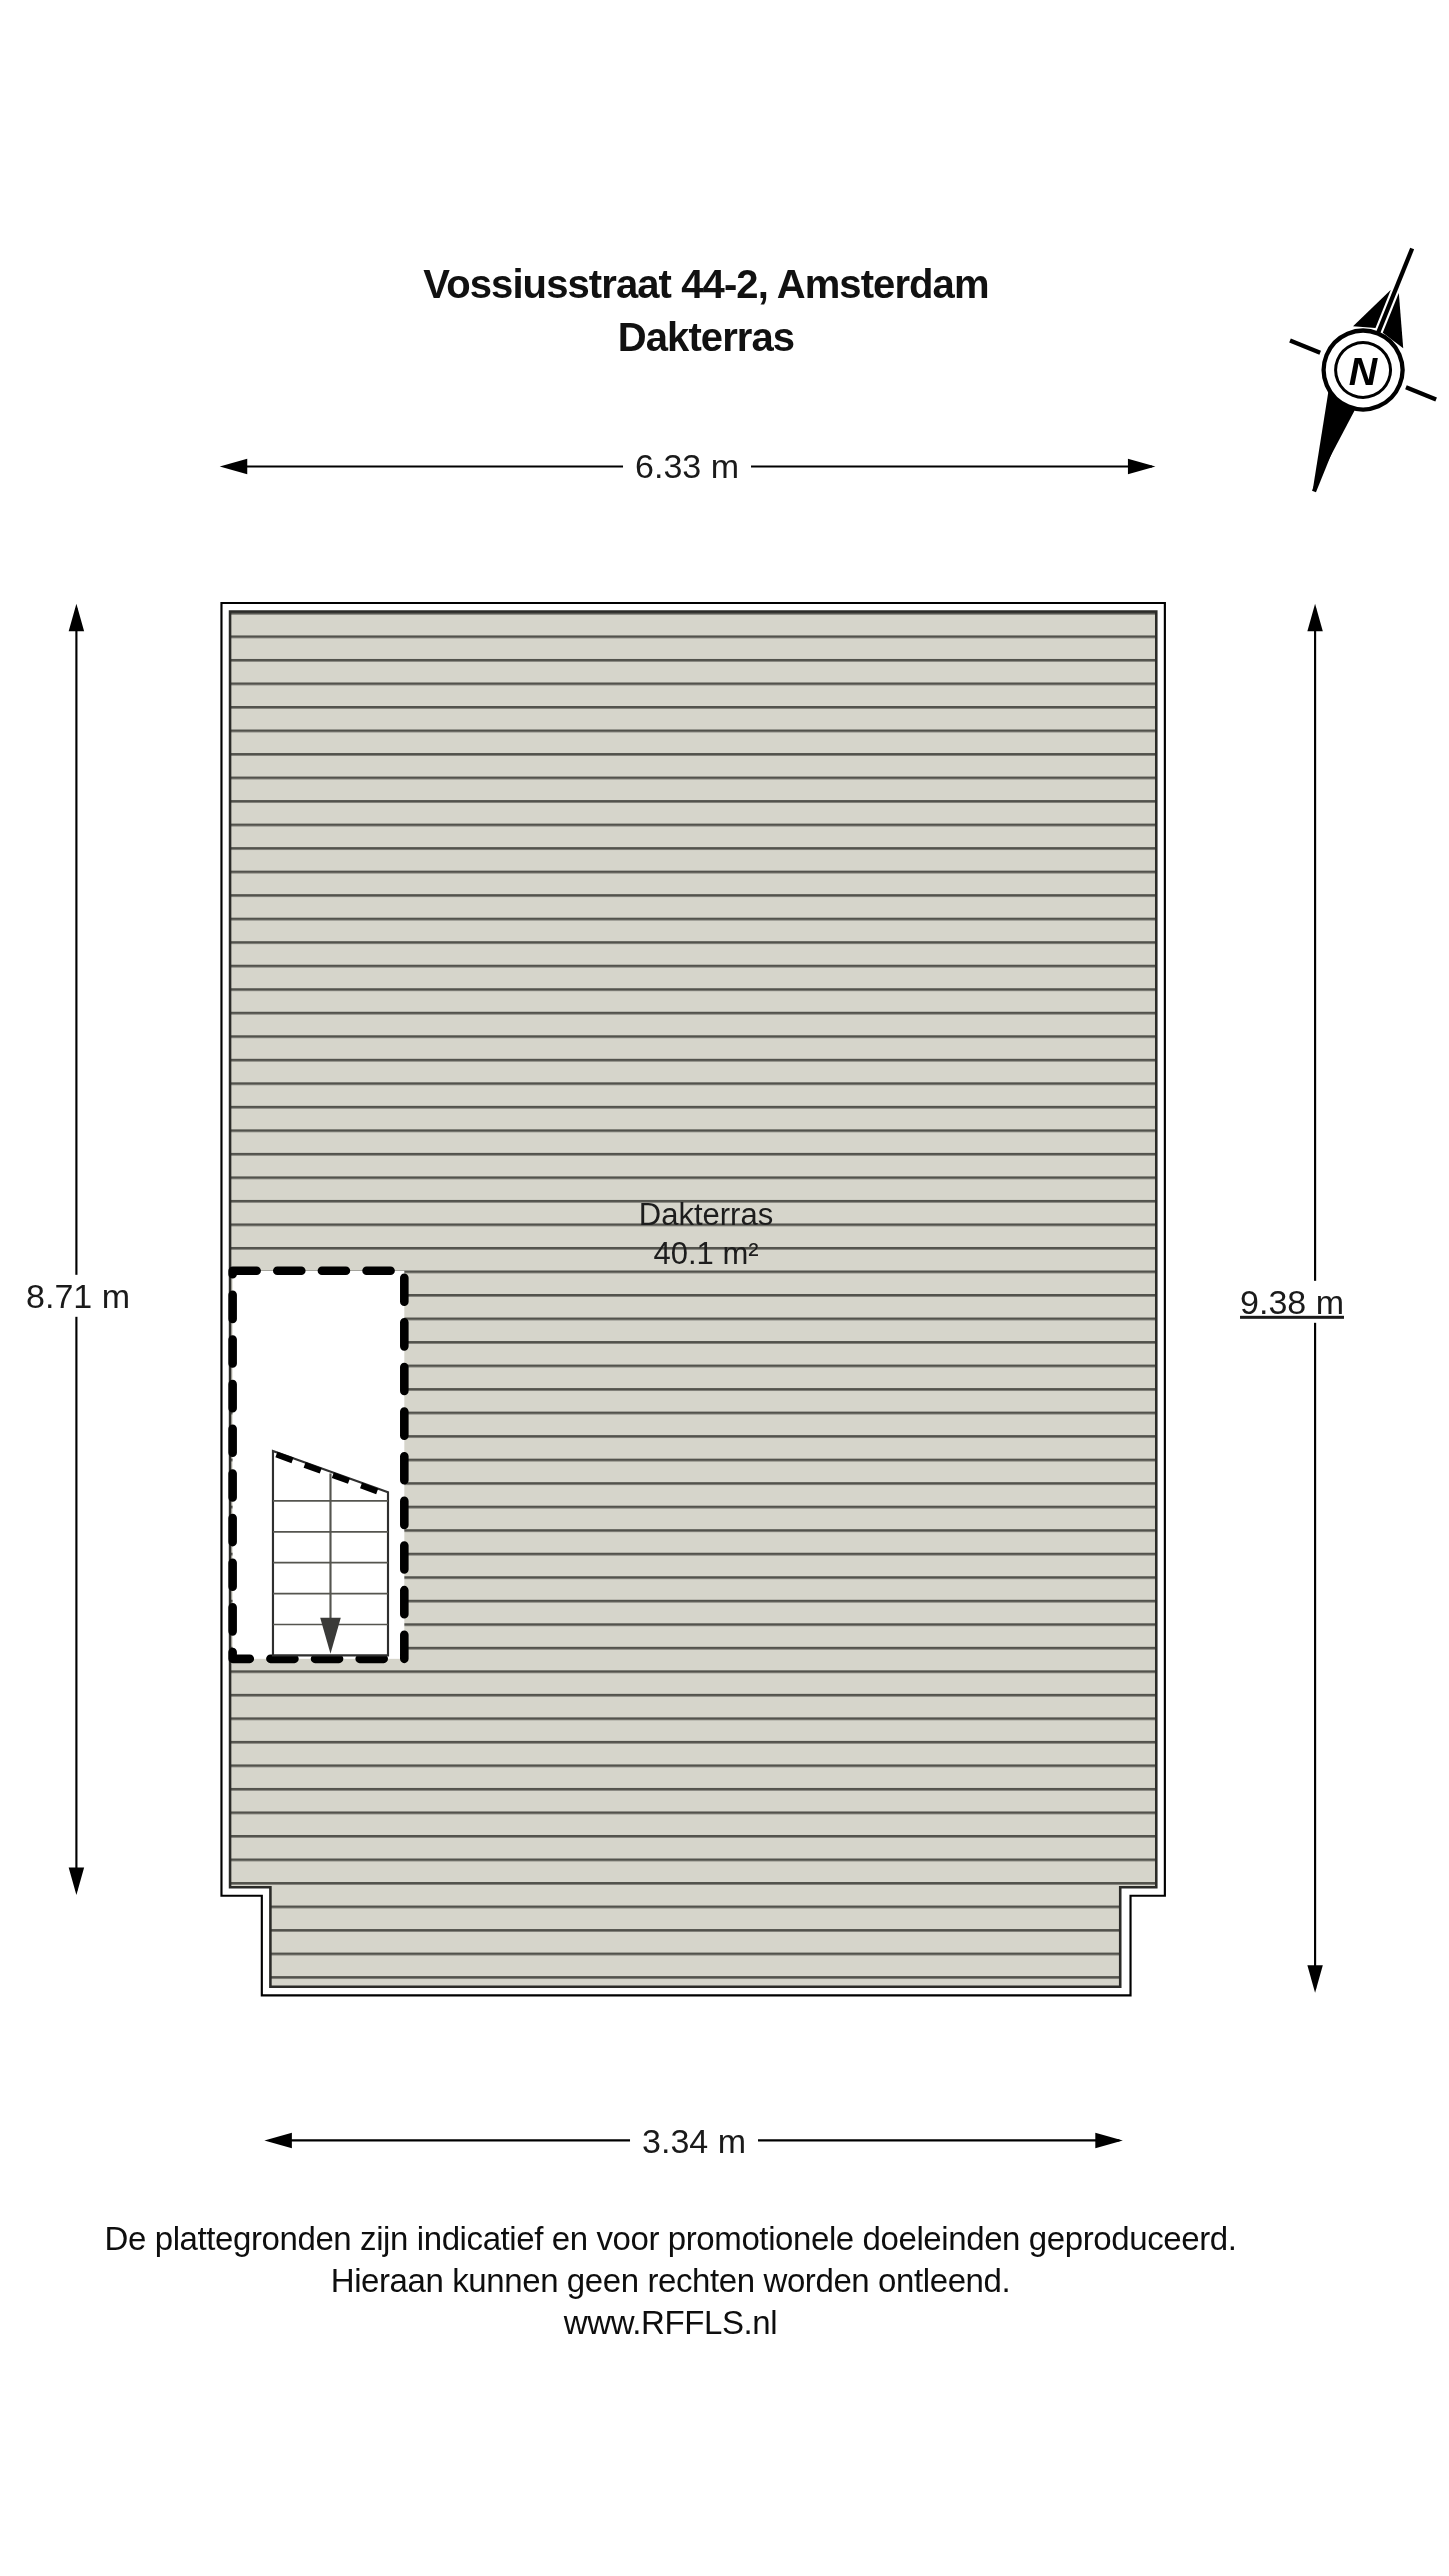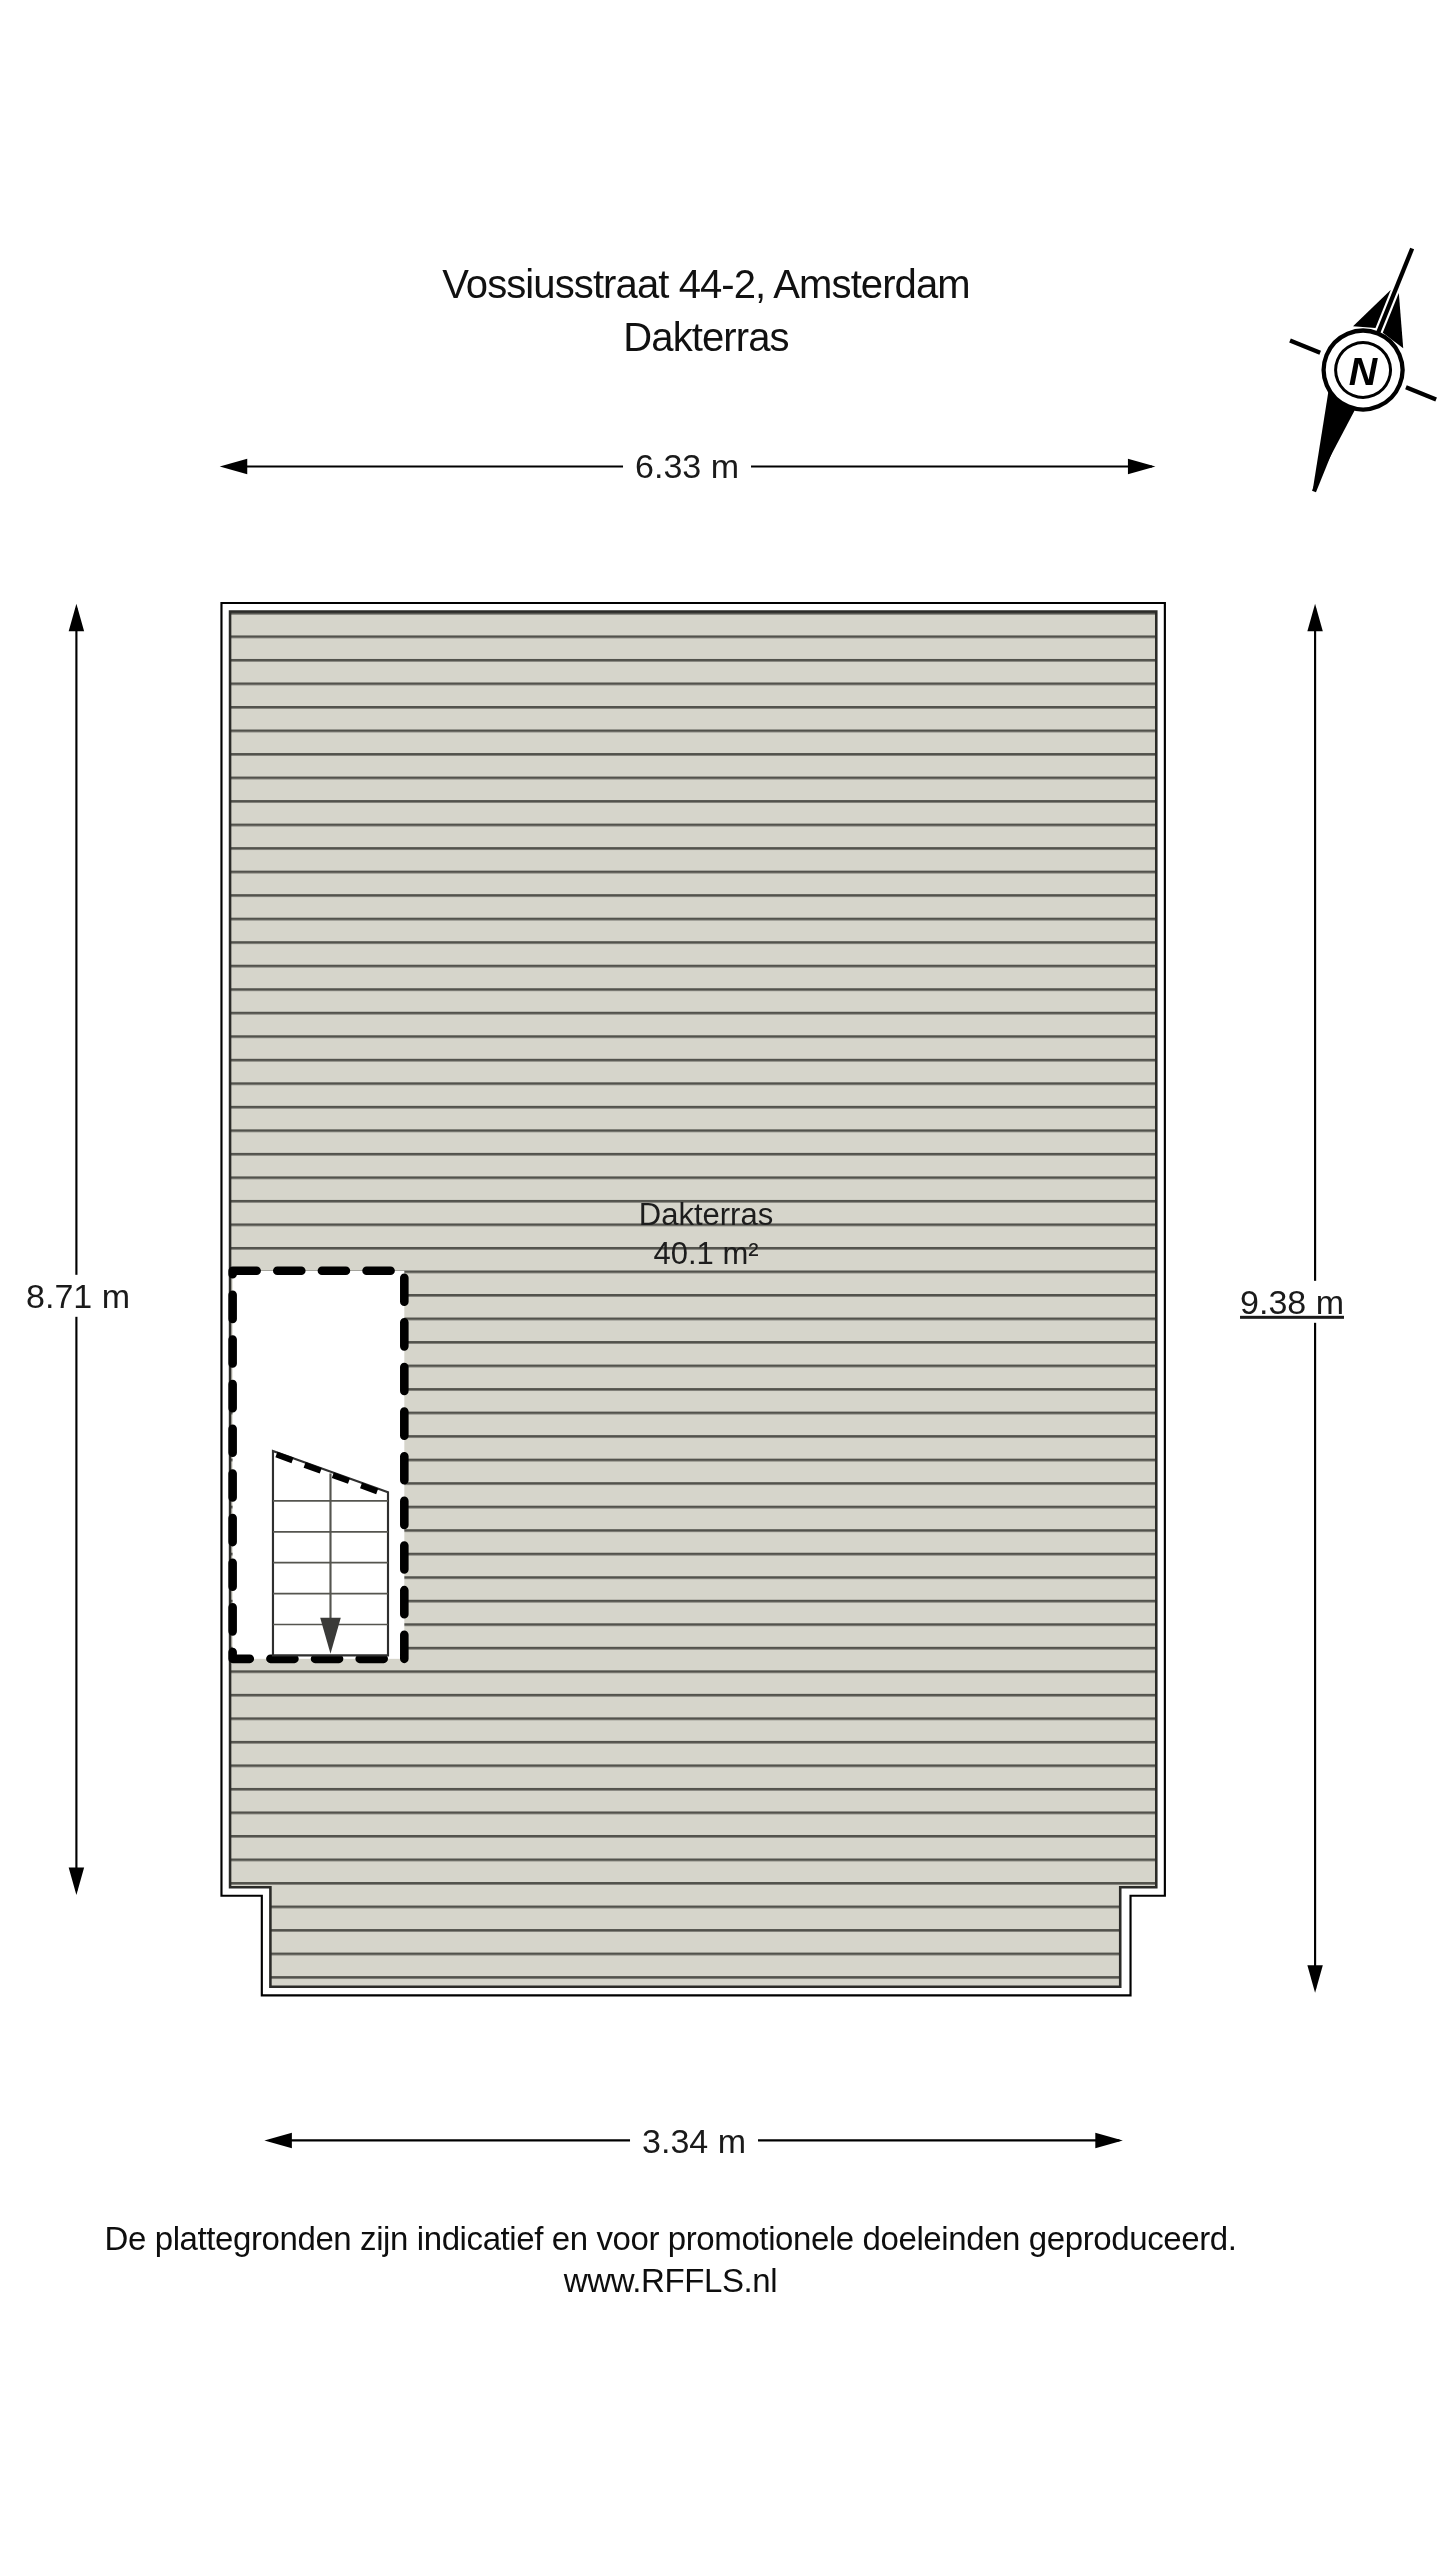--- a/index.html
+++ b/index.html
@@ -4,21 +4,21 @@
 <style>
   html,body{margin:0;padding:0;}
   body{
     width:1449px;height:2576px;background:#ffffff;position:relative;
     font-family:"Liberation Sans", sans-serif;color:#111;
     overflow:hidden;
   }
   .abs{position:absolute;}
   .title-block{
     left:0;top:258px;width:1412px;text-align:center;
-    font-size:40px;font-weight:normal;line-height:53px;letter-spacing:-0.9px;
+    font-size:40px;font-weight:bold;line-height:53px;letter-spacing:-0.9px;
   }
   .room-label{
     left:706px;top:1195px;transform:translateX(-50%);
     text-align:center;font-size:31px;line-height:39px;color:#1d1d1d;
     white-space:nowrap;
   }
   .dim-label{
     transform:translate(-50%,-50%);
     background:#ffffff;padding:1.7px 12px;
     font-size:34px;color:#1a1a1a;white-space:nowrap;
@@ -109,15 +109,16 @@
   <div>40.1 m²</div>
 </div>
 
 <span class="abs dim-label" style="left:687px;top:466px;">6.33 m</span>
 <span class="abs dim-label" style="left:694px;top:2141px;">3.34 m</span>
 <span class="abs dim-label" style="left:78px;top:1252px;margin-top:44px;">8.71 m</span>
 <span class="abs dim-label" style="left:1292px;top:1302px;text-decoration:underline;">9.38 m</span>
 
 <div class="abs footer-block">
   <div>De plattegronden zijn indicatief en voor promotionele doeleinden geproduceerd.</div>
+  <div>Hieraan kunnen geen rechten worden ontleend.</div>
   <div>www.RFFLS.nl</div>
 </div>
 
 
 </body></html>

